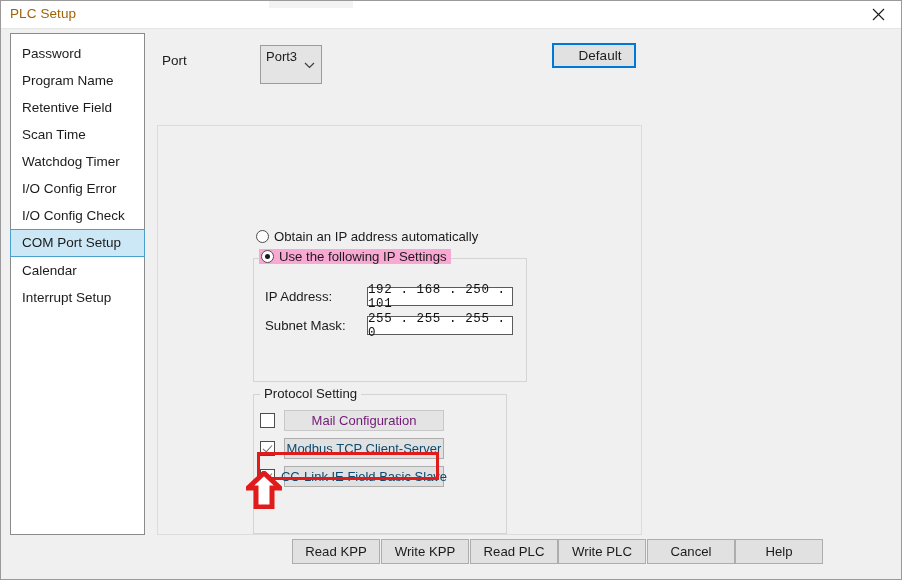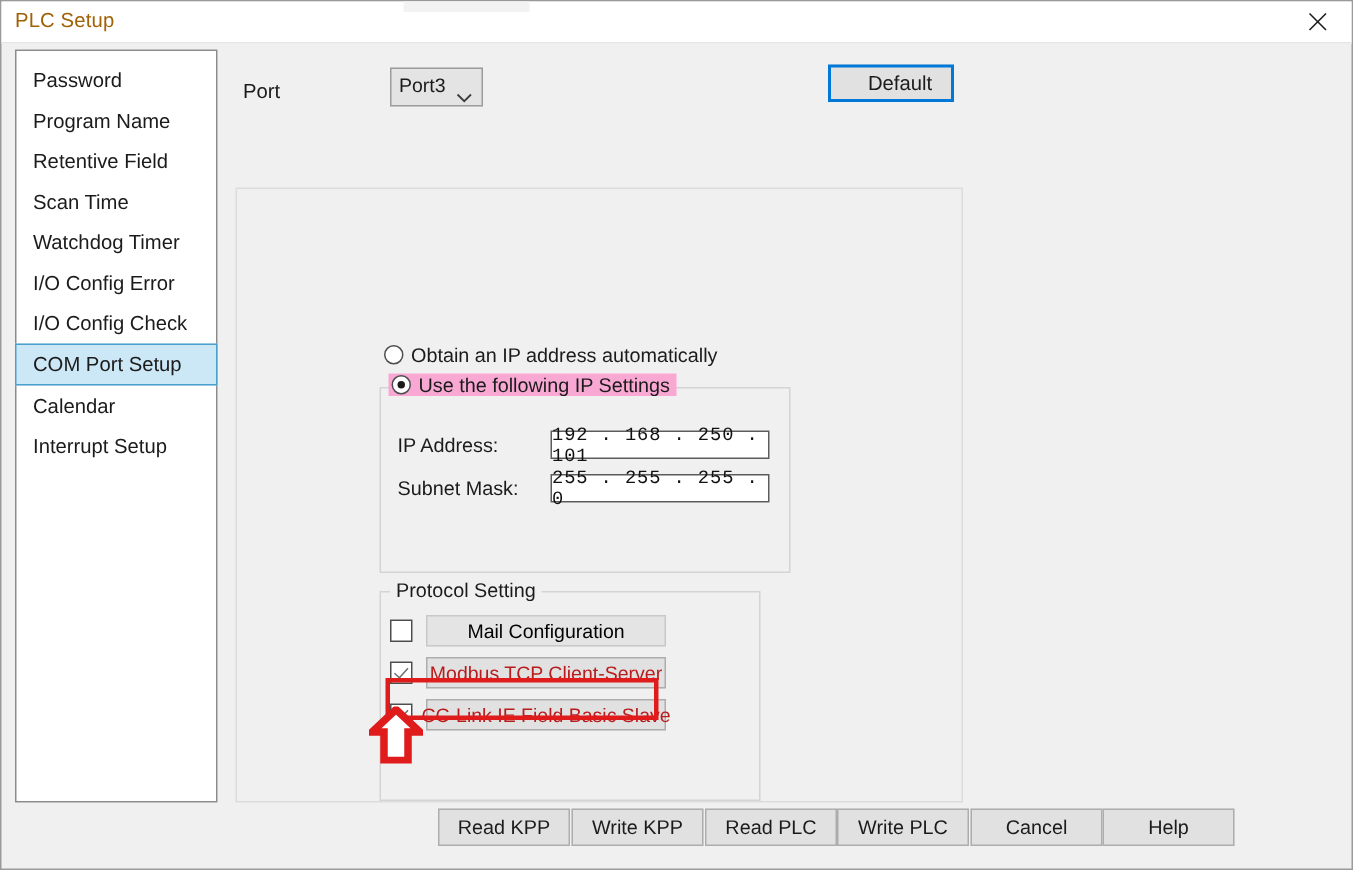--- a/index.html
+++ b/index.html
@@ -79,21 +79,21 @@
     background: #f0f0f0;
   }
 
   #port-label {
     position: absolute; left: 13px; top: 22px;
     font-size: 13.5px; color: #1b1b1b;
   }
 
   #port-select {
     position: absolute; left: 111px; top: 14px;
-    width: 62px; height: 26px;
+    width: 62px; height: 39px;
     background: #e4e4e4;
     border: 1px solid #9c9c9c;
     font-size: 13px; color: #1b1b1b;
     padding-left: 5px; line-height: 21px;
     cursor: default;
   }
   #port-chev {
     position: absolute; right: 6px; top: 8px;
   }
 
@@ -205,26 +205,26 @@
     width: 4px; height: 8px;
     border: solid #6d6d6d;
     border-width: 0 1.6px 1.6px 0;
     transform: rotate(42deg);
   }
   .proto-btn {
     margin-left: 9px;
     width: 160px; height: 21px;
     background: #e1e1e1;
     border: 1px solid #adadad;
-    font-size: 13px; color: #b91c1c;
+    font-size: 13px; color: #0c4a6e;
     display: flex; align-items: center; justify-content: center;
     white-space: nowrap;
     cursor: default;
   }
-  .proto-btn.disabled { color: #000000; border-color: #c8c8c8; background: #e4e4e4; }
+  .proto-btn.disabled { color: #701a75; border-color: #c8c8c8; background: #e4e4e4; }
 
   
   #red-highlight {
     position: absolute;
     left: 256px; top: 451px;
     width: 182px; height: 28px;
     border: 3px solid #e01b1b;
     pointer-events: none;
   }
   

